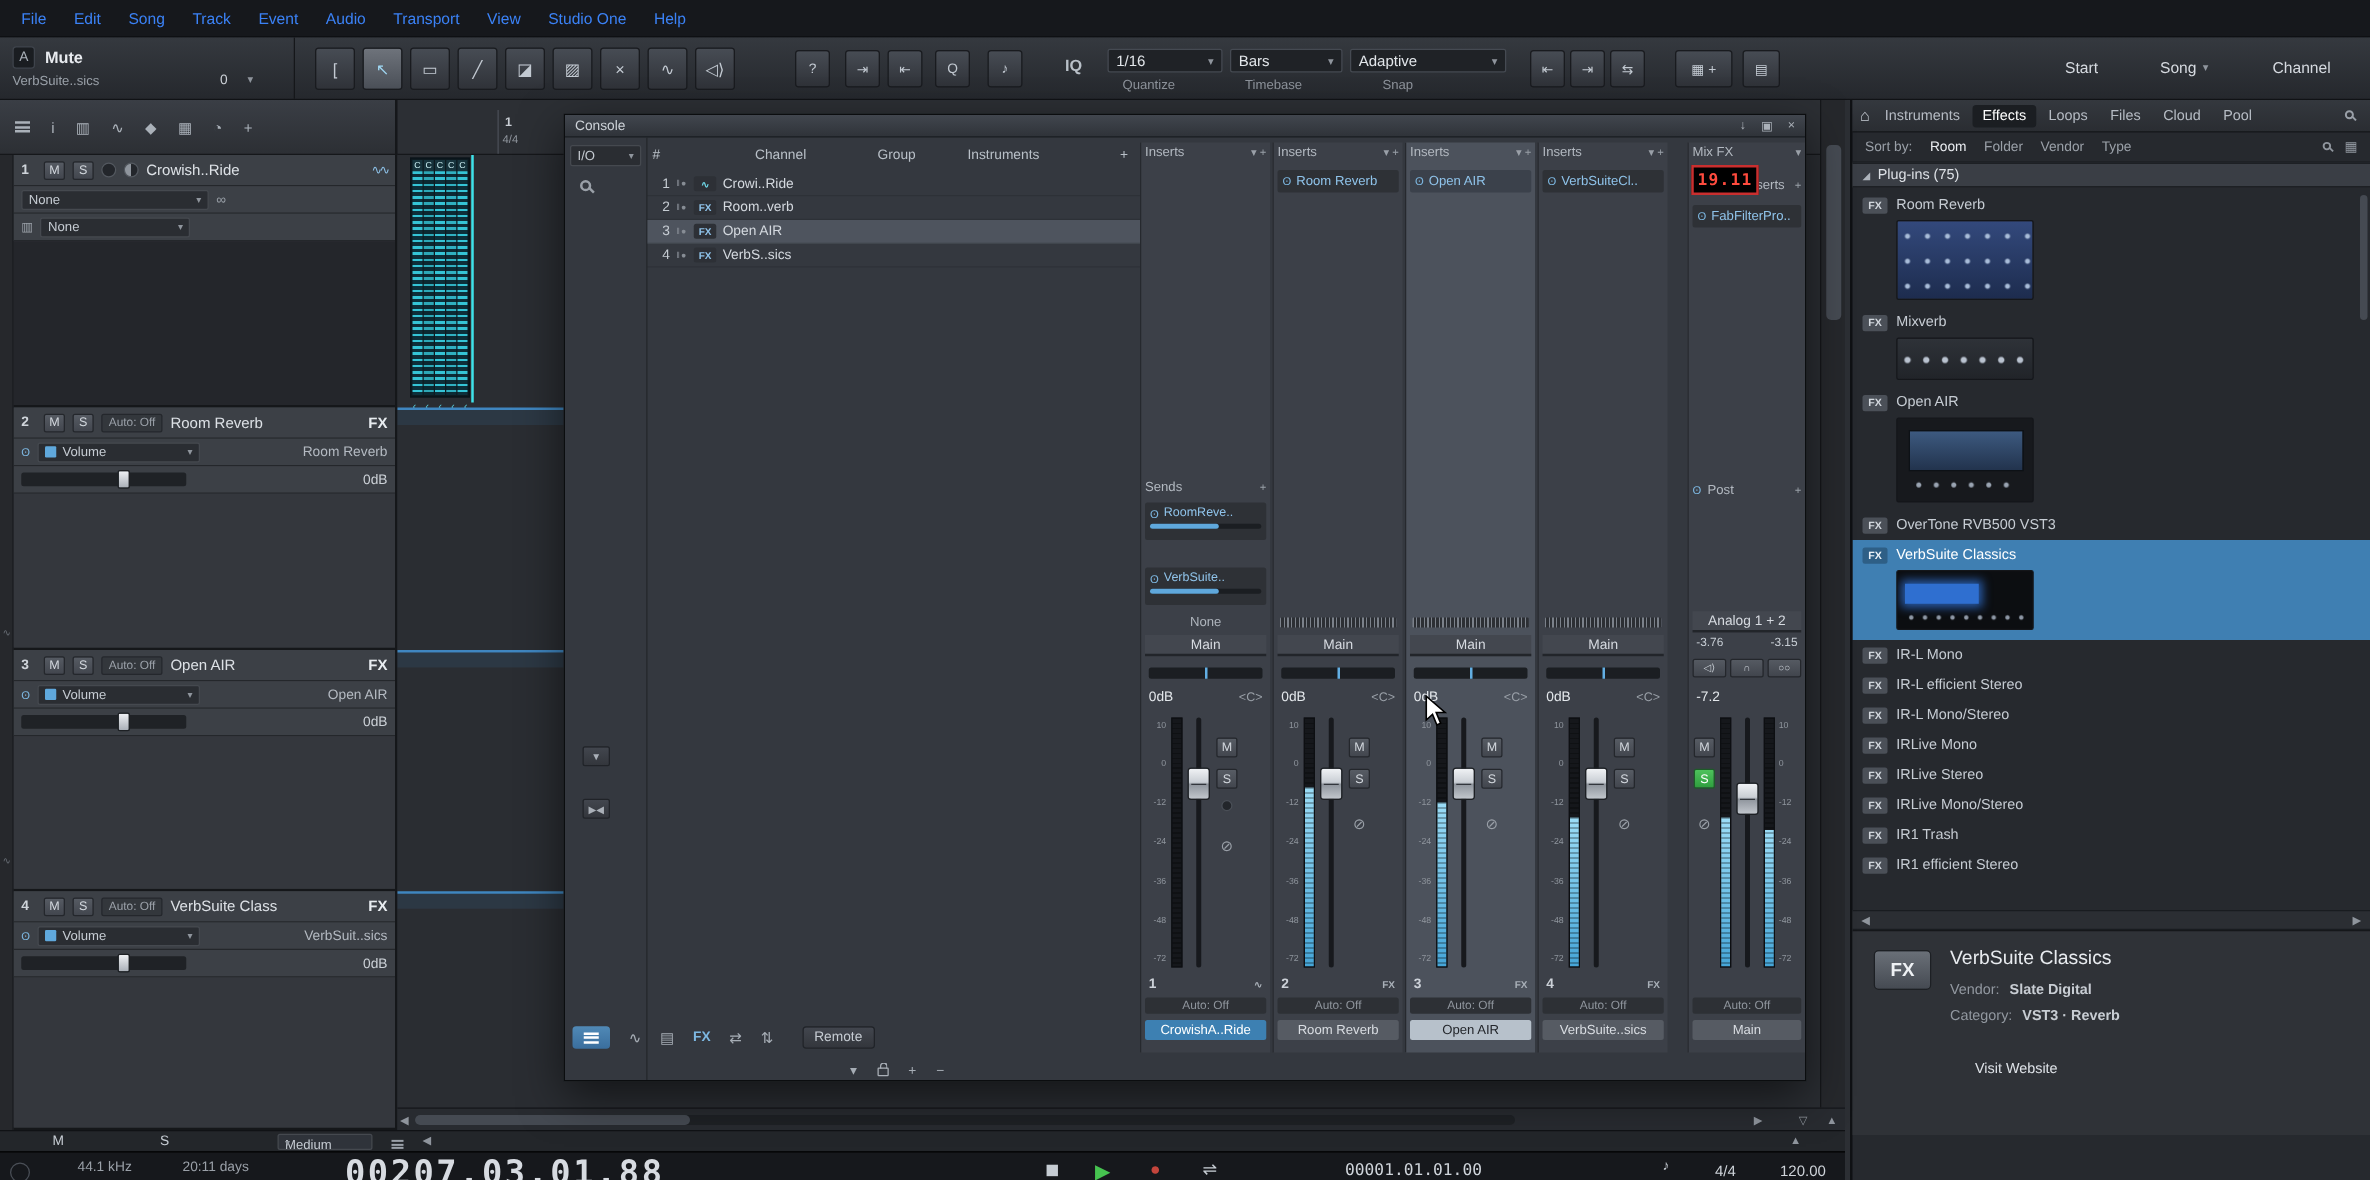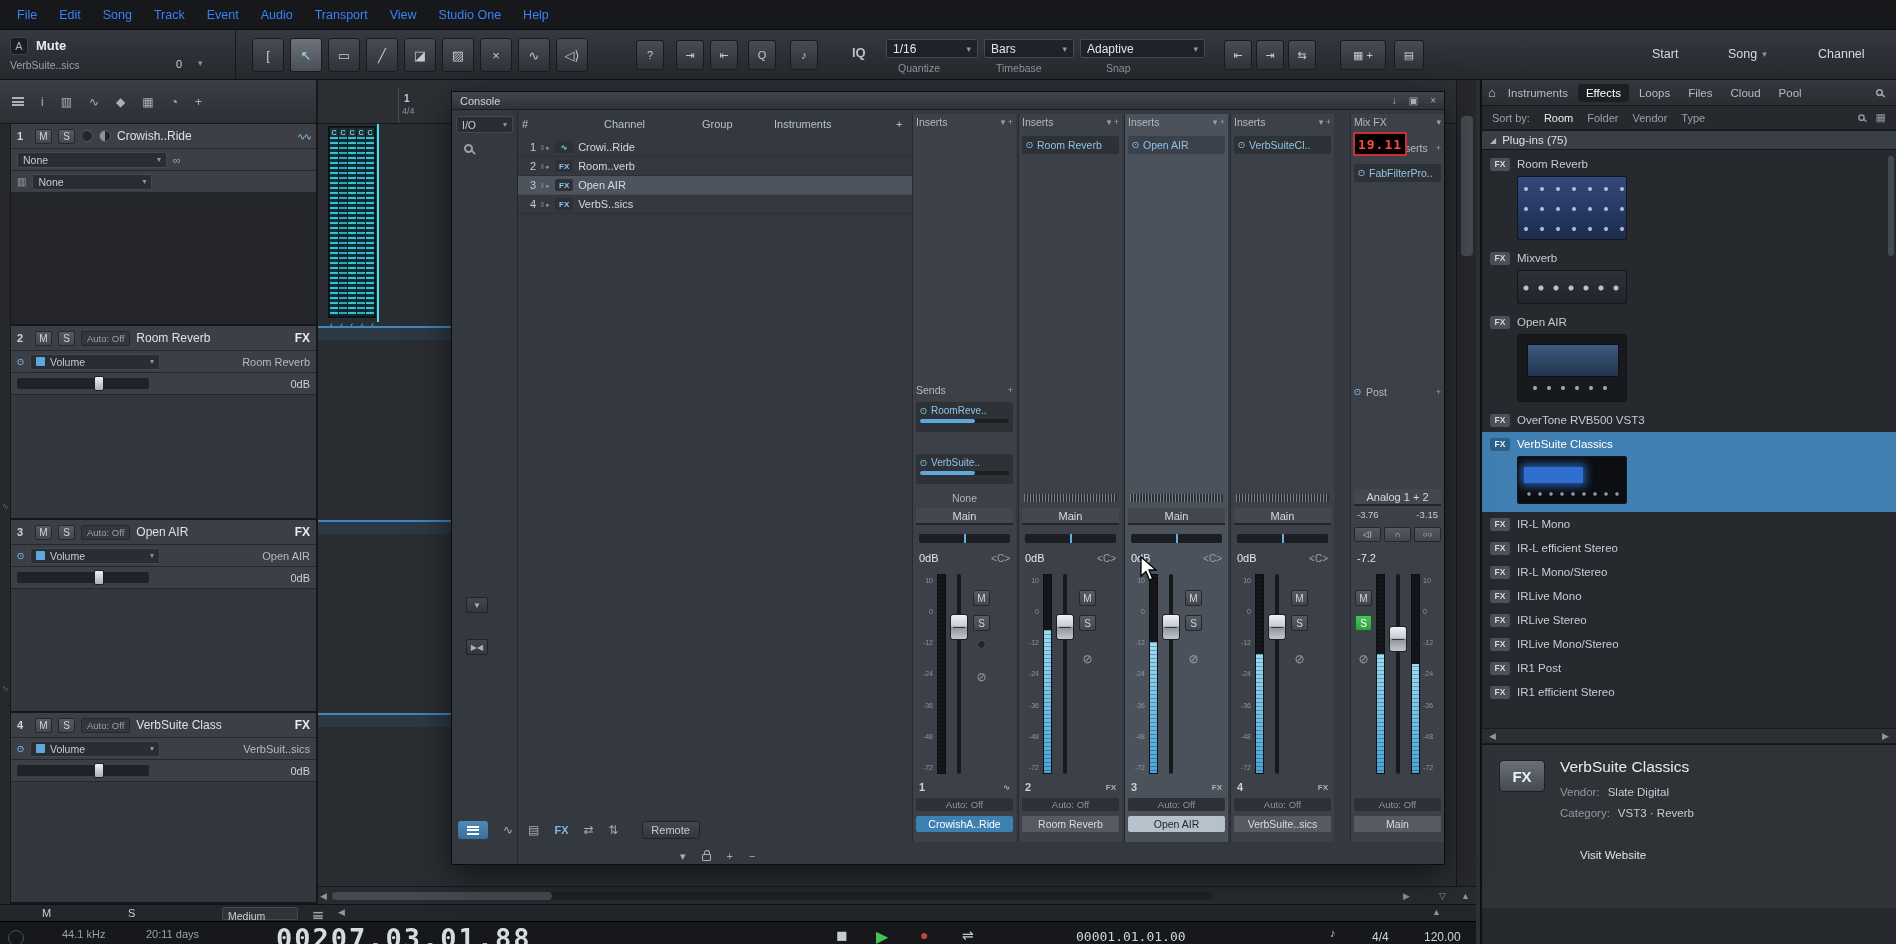--- a/index.html
+++ b/index.html
@@ -202,21 +202,21 @@
 .th-vsc:before{content:"";position:absolute;left:6%;top:22%;width:54%;height:34%;background:#2f6fd0;box-shadow:0 0 8px 3px rgba(47,111,208,.8)}
 .th-vsc:after{content:"";position:absolute;left:6%;bottom:12%;width:88%;height:16%;background:radial-gradient(circle at 5px 4px,#8e98a6 1.3px,transparent 2.2px);background-size:11px 10px}
 .bitem-sel{background:#3f7fb2;padding-bottom:2px}
 .bitem-sel .bitem-name{color:#fff}
 .bitem-sel .fxb-badge{background:#2e5f86;color:#eaf2f8}
 #bscrollrow{height:16px;background:#2b2e33;border-top:1px solid #191c20;border-bottom:1px solid #191c20;display:flex;align-items:center;justify-content:space-between;padding:0 7px;font-size:9px;color:#8f959d}
 #binfo{position:relative;height:164px;background:#2f3237;border-top:1px solid #15171a}
 #binfo-badge{position:absolute;left:17px;top:15px;width:46px;height:32px;border-radius:4px;background:linear-gradient(#6a7078,#454a52);border:1px solid #1d2024;font-size:15px;font-weight:bold;color:#eef1f4;display:flex;align-items:center;justify-content:center}
 #binfo-title{position:absolute;left:78px;top:13px;font-size:15.5px;color:#e8ebef}
 .binfo-line{position:absolute;left:78px;font-size:11.5px;color:#9298a0}
-.binfo-line b{font-weight:normal;color:#c8cdd3;margin-left:8px}
+.binfo-line b{font-weight:bold;color:#c8cdd3;margin-left:8px}
 #binfo-link{position:absolute;left:98px;top:104px;font-size:11.5px;color:#dfe3e8}
 #bvscroll{position:absolute;right:1px;top:30px;width:7px;height:300px}
 #bvscroll .handle{position:absolute;left:0;top:46px;width:6px;height:100px;background:#454a52;border-radius:3px}
 
 
 #hscrollrow{position:absolute;left:318px;top:886px;width:1158px;height:18px;background:#282b30;border-top:1px solid #15171a;color:#8f959d;font-size:9px}
 #hscrollrow .groove{position:absolute;left:14px;top:5px;width:880px;height:8px;background:#1e2125;border-radius:4px}
 #hscrollrow .handle{position:absolute;left:14px;top:5px;width:220px;height:8px;background:#454a52;border-radius:4px}
 #footer{position:absolute;left:0;top:904px;width:1476px;height:17px;background:#23262a;border-top:1px solid #101215;color:#c6ccd3;font-size:11px}
 #footer span{position:absolute;top:2px}
@@ -911,21 +911,21 @@
         </div>
         <div class="bitem">
           <div class="bitem-row">
             <span class="fxb-badge">FX</span>
             <span class="bitem-name">IRLive Mono/Stereo</span>
           </div>
         </div>
         <div class="bitem">
           <div class="bitem-row">
             <span class="fxb-badge">FX</span>
-            <span class="bitem-name">IR1 Post</span>
+            <span class="bitem-name">IR1 Trash</span>
           </div>
         </div>
         <div class="bitem">
           <div class="bitem-row">
             <span class="fxb-badge">FX</span>
             <span class="bitem-name">IR1 efficient Stereo</span>
           </div>
         </div>
       </div>
     <div id="bscrollrow">

